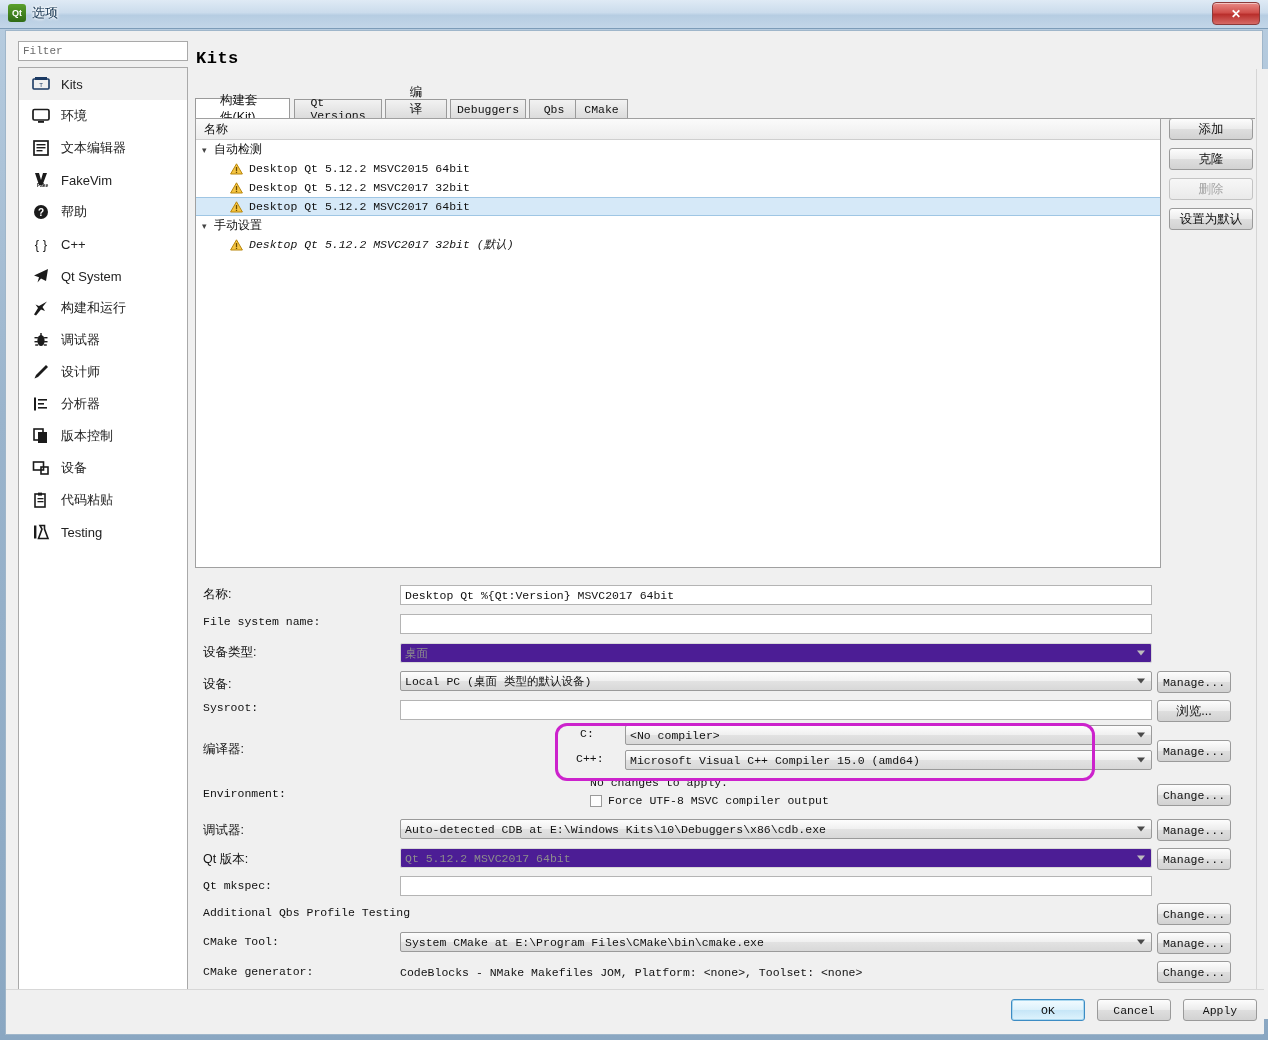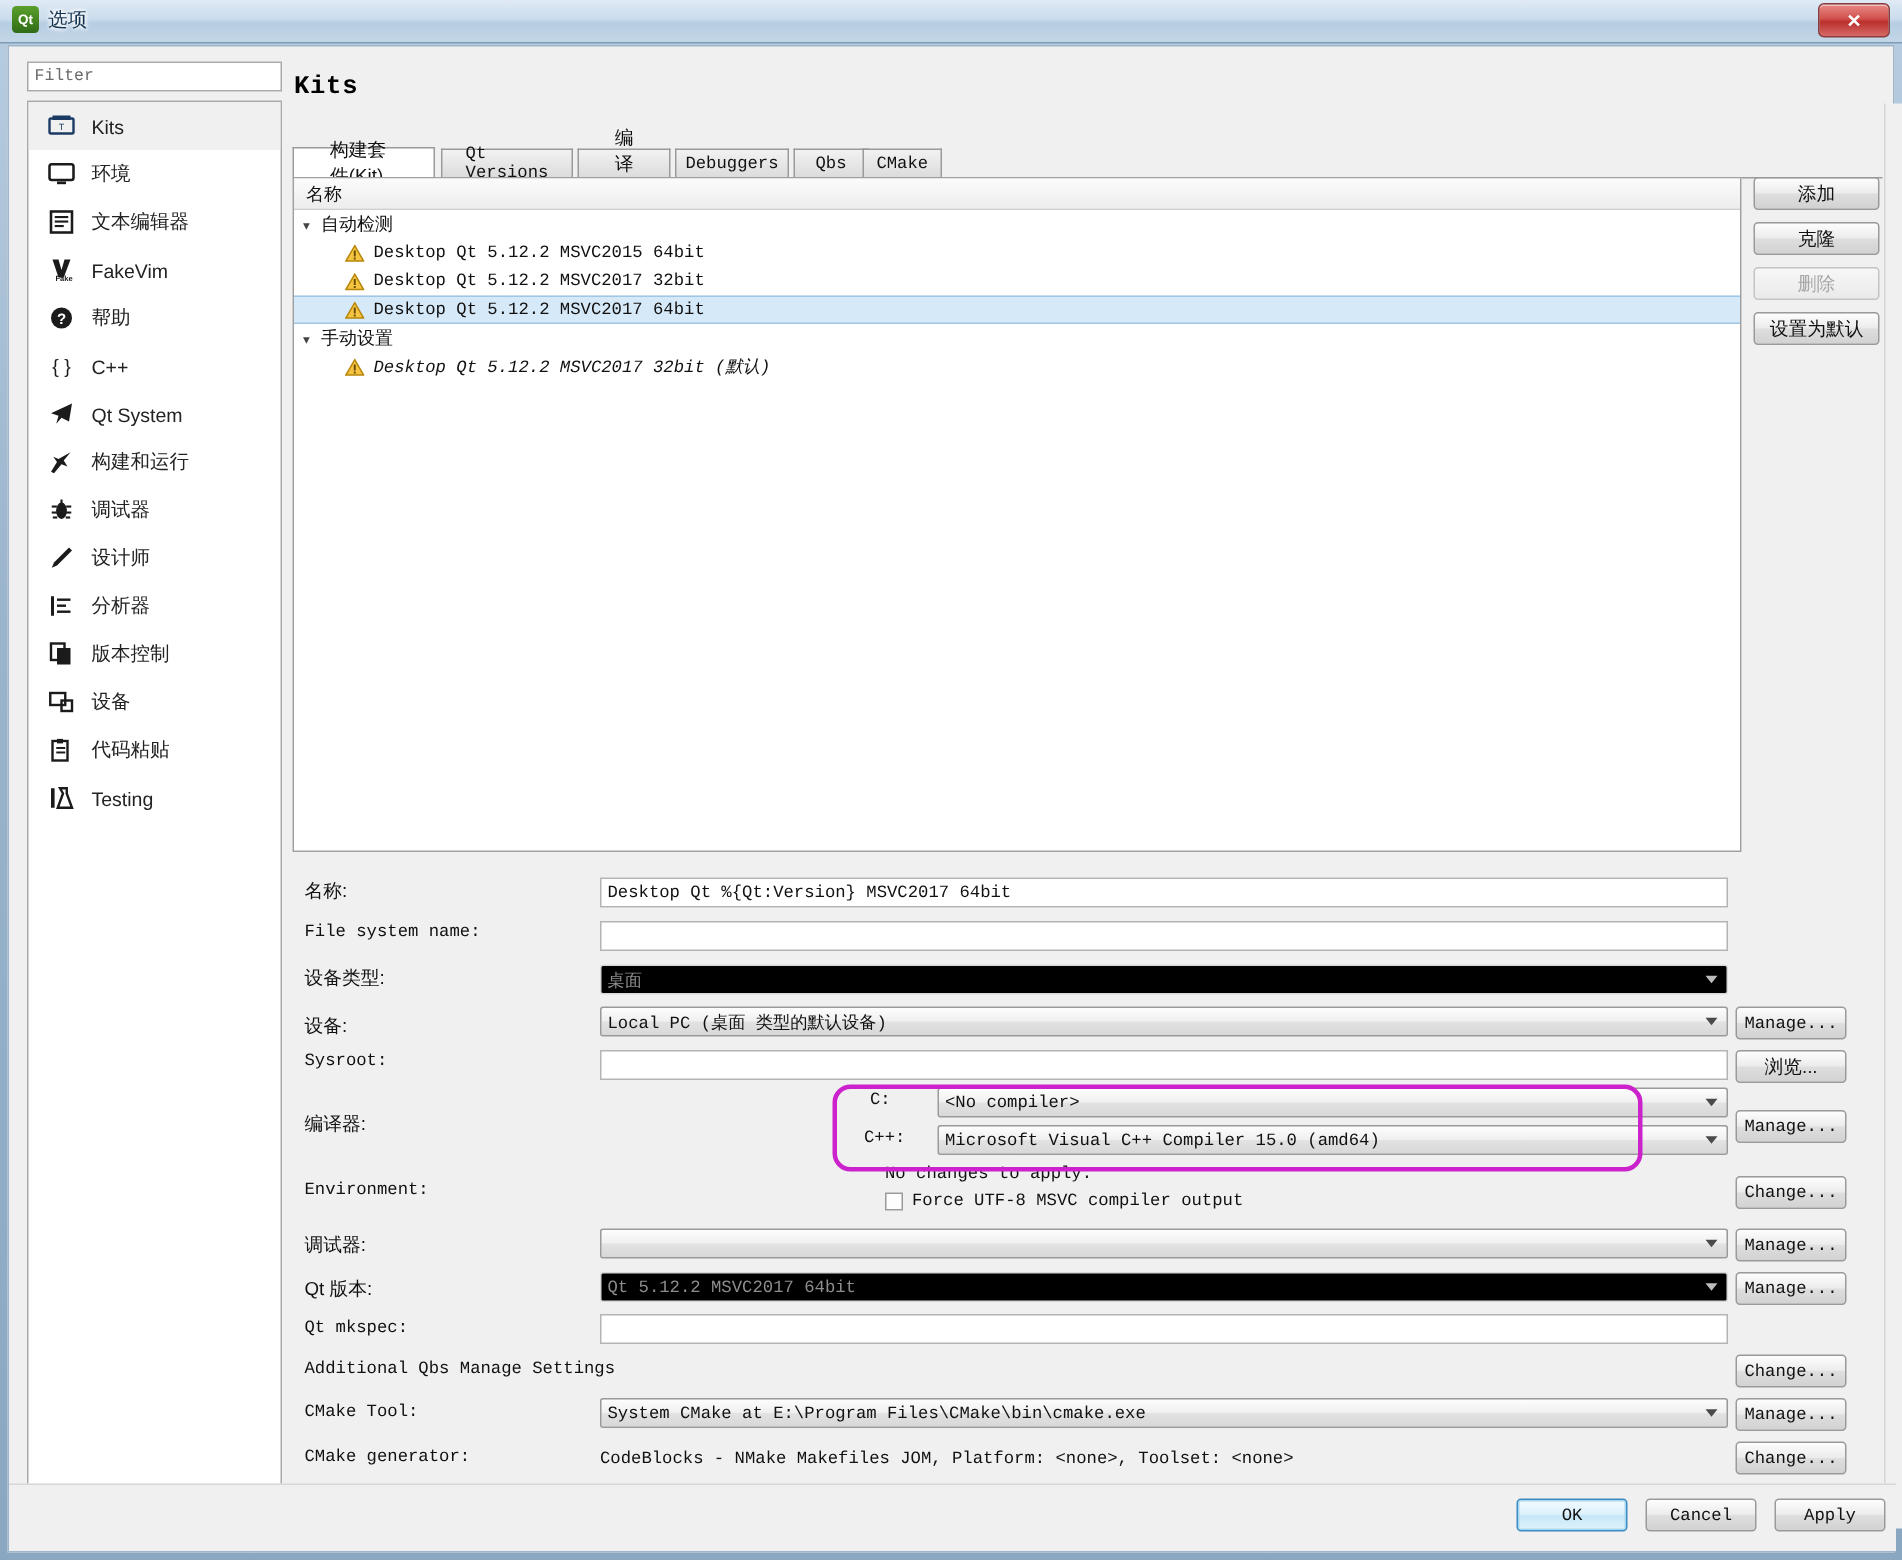--- a/index.html
+++ b/index.html
@@ -138,21 +138,21 @@
     display:flex;align-items:center;
   }
   .combo{
     width:100%;height:100%;box-sizing:border-box;position:relative;
     border:1px solid #9a9a9a;border-radius:2px;
     background:linear-gradient(180deg,#fdfdfd 0%,#f0f0f0 48%,#e2e2e2 52%,#d8d8d8 100%);
     padding:0 20px 0 4px;font-family:"Liberation Mono",monospace;font-size:11.5px;color:#111;
     display:flex;align-items:center;cursor:pointer;overflow:hidden;white-space:nowrap;
   }
   .combo.disabled{
-    background:#000000;border:1px solid #d8d8d8;color:#8d8d8d;cursor:default;
+    background:#4c1d95;border:1px solid #d8d8d8;color:#8d8d8d;cursor:default;
   }
   .combo .carat{
     position:absolute;right:6px;top:50%;transform:translateY(-50%);
     width:0;height:0;border-left:4px solid transparent;border-right:4px solid transparent;
     border-top:5px solid #4a4a4a;
   }
   .combo.disabled .carat{border-top-color:#bdbdbd;}
   .statictext{
     font-family:"Liberation Mono",monospace;font-size:11.5px;color:#111;
     display:flex;align-items:center;height:20px;white-space:nowrap;overflow:hidden;
@@ -468,37 +468,38 @@
           <div class="btn sidebtn" style="left: 962px; top: 164px;">Manage...</div>
           <div class="flabel" style="top: 211px;">Environment:</div>
           <div style="position: absolute; left: 395px; top: 218px; display: flex; align-items: center;">
             <span class="cbox"></span>
             <span style="font-family: &quot;Liberation Mono&quot;, monospace; font-size: 11.5px; color: rgb(17, 17, 17);">Force UTF-8 MSVC compiler output</span>
           </div>
           <div class="btn sidebtn" style="left: 962px; top: 208px;">Change...</div>
           <div class="flabel cn" style="top: 246px;">调试器:</div>
           <div class="fctl" style="top: 243px; width: 752px;">
             <div class="combo">
+              <span>Auto-detected CDB at E:\Windows Kits\10\Debuggers\x86\cdb.exe</span>
               <span class="carat"></span>
             </div>
           </div>
           <div class="btn sidebtn" style="left: 962px; top: 243px;">Manage...</div>
           <div class="flabel cn" style="top: 275px;">Qt 版本:</div>
           <div class="fctl" style="top: 272px; width: 752px;">
             <div class="combo disabled">
               <span>Qt 5.12.2 MSVC2017 64bit</span>
               <span class="carat"></span>
             </div>
           </div>
           <div class="btn sidebtn" style="left: 962px; top: 272px;">Manage...</div>
           <div class="flabel" style="top: 303px;">Qt mkspec:</div>
           <div class="fctl" style="top: 300px; width: 752px;">
             <div class="lineedit"></div>
           </div>
-          <div class="flabel" style="top: 330px;">Additional Qbs Manage Settings</div>
+          <div class="flabel" style="top: 330px;">Additional Qbs Profile Testing</div>
           <div class="btn sidebtn" style="left: 962px; top: 327px;">Change...</div>
           <div class="flabel" style="top: 359px;">CMake Tool:</div>
           <div class="fctl" style="top: 356px; width: 752px;">
             <div class="combo">
               <span>System CMake at E:\Program Files\CMake\bin\cmake.exe</span>
               <span class="carat"></span>
             </div>
           </div>
           <div class="btn sidebtn" style="left: 962px; top: 356px;">Manage...</div>
           <div class="flabel" style="top: 389px;">CMake generator:</div>

